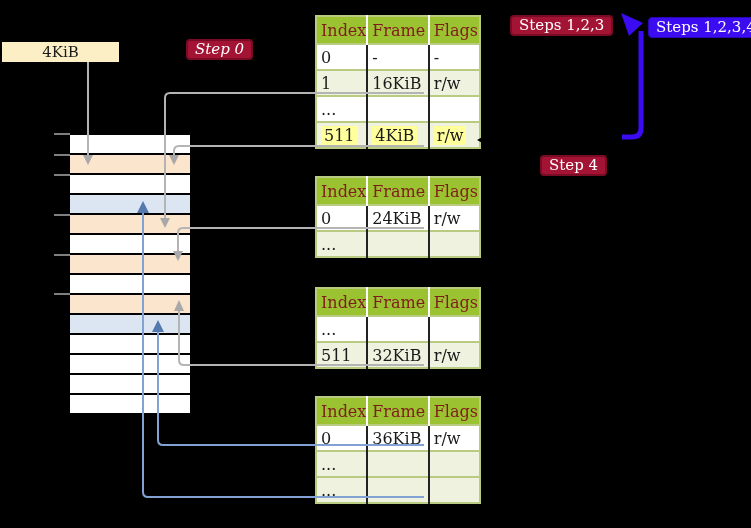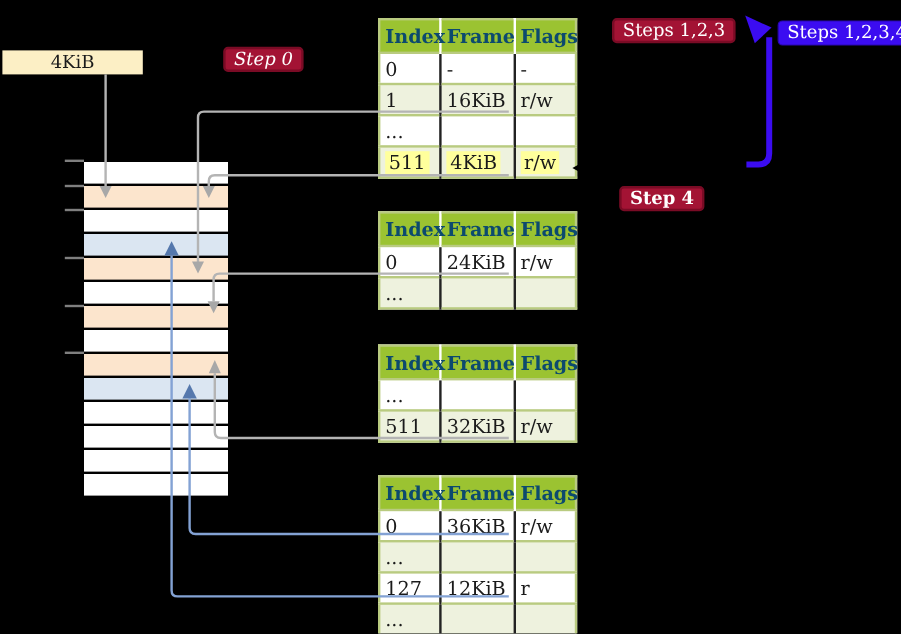--- a/index.html
+++ b/index.html
@@ -10,33 +10,33 @@
                background:#fcefc5;color:#1a1a1a;font-size:15px;line-height:20px;
                text-align:center;}
   
   .badge{position:absolute;color:#fff;font-size:15px;line-height:17px;
          padding:0 7px;border-radius:4px;white-space:nowrap;}
   .badge.red{background:#a31334;border:2px solid #7a0b25;}
   .badge.blue{background:#3b0cf1;border:1px solid #2a06b5;line-height:19px;}
   .badge-step0{left:186px;top:39px;font-style:italic;}
   .badge-steps123{left:510px;top:15px;}
   .badge-steps1234{left:648px;top:17px;}
-  .badge-step4{left:516px;top:155px;font-weight:bold;}
+  .badge-step4{left:540px;top:155px;}
   
   .mem-col{position:absolute;left:70px;top:135px;width:120px;z-index:1;}
   .mem-row{height:18px;margin-bottom:2px;}
   .mem-row.white{background:#ffffff;}
   .mem-row.peach{background:#fce5cd;}
   .mem-row.blue{background:#dbe6f2;}
   .tick{position:absolute;left:54px;width:16px;height:2px;background:#7f7f7f;z-index:0;}
   
   table.pt{position:absolute;left:315px;width:166px;table-layout:fixed;
            border-collapse:collapse;background:#fff;z-index:2;
            border:2px solid #b9cb80;font-size:16px;color:#1a1a1a;}
-  table.pt th{background:#9bc331;color:#0c4a6e;font-weight:bold;text-align:left;
+  table.pt th{background:#9bc331;color:#7f1d1d;font-weight:normal;text-align:left;
               height:24px;padding:1px 4px;border-left:2px solid #fff;}
   table.pt th:first-child{border-left:none;}
   table.pt td{height:24px;padding:0 4px;border-left:2px solid #222;}
   table.pt td:first-child{border-left:none;}
   table.pt tbody tr{border-top:2px solid #b9cb80;}
   table.pt tbody tr.shade td{background:#eef2de;}
   .col-index{width:50px;} .col-frame{width:60px;} .col-flags{width:50px;}
   .hl{background:#ffff9c;padding:0 3px;}
   #pt1{top:15px;} #pt2{top:176px;} #pt3{top:287px;} #pt4{top:396px;}
   
@@ -190,25 +190,20 @@
         <tr>
           <td>0</td>
           <td>36KiB</td>
           <td>r/w</td>
         </tr>
         <tr class="shade">
           <td>...</td>
           <td></td>
           <td></td>
         </tr>
-        <tr>
-          <td>127</td>
-          <td>12KiB</td>
-          <td>r</td>
-        </tr>
         <tr class="shade">
           <td>...</td>
           <td></td>
           <td></td>
         </tr>
       </tbody>
     </table>
 
   <svg class="overlay" width="751" height="528" viewBox="0 0 751 528">
 

